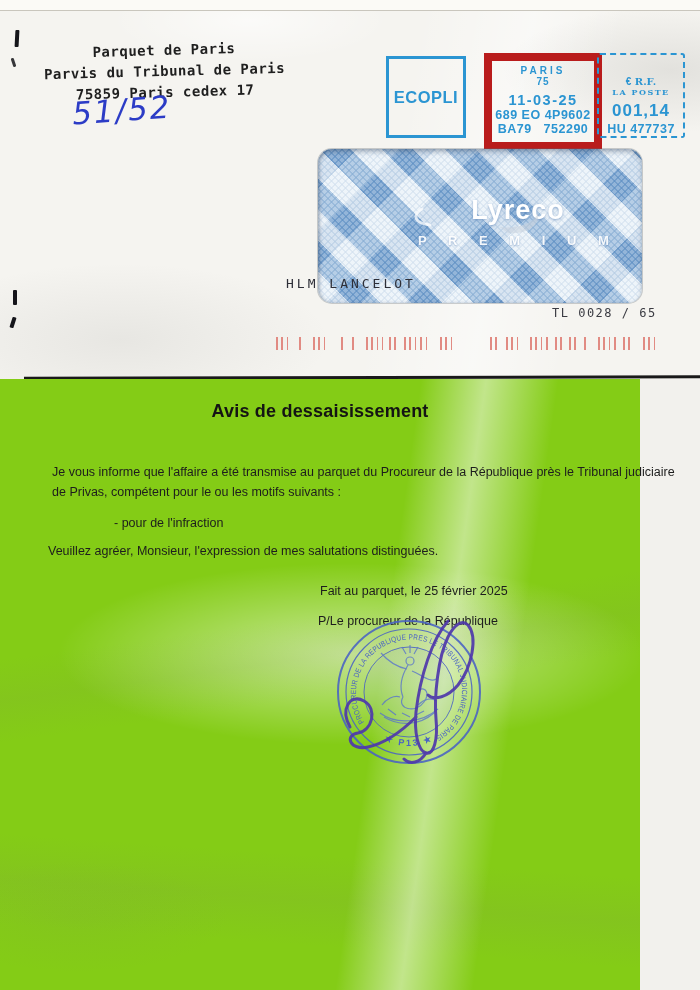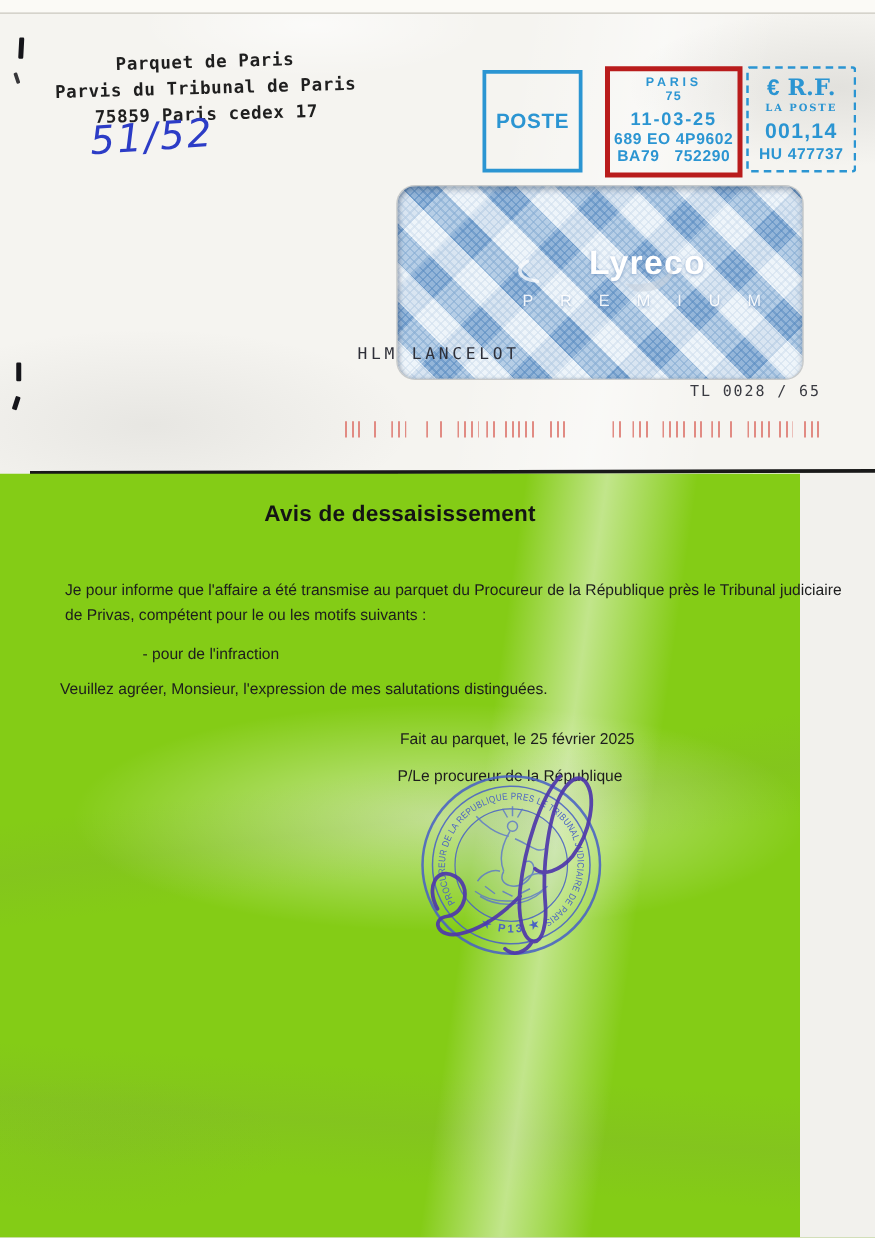--- a/index.html
+++ b/index.html
@@ -22,48 +22,48 @@
   .handwritten{position:absolute;top:92px;left:72px;color:#2c3cc6;font-size:31px;
       font-style:italic;font-family:"DejaVu Sans",sans-serif;transform:rotate(-4deg);
       letter-spacing:2px;}
 
   
   .franking{color:#2b95d2;}
   .ecopli-box{position:absolute;top:56px;left:386px;width:74px;height:76px;
       border:3px solid #2b95d2;display:flex;align-items:center;justify-content:center;
       font-weight:bold;font-size:16.5px;letter-spacing:.5px;color:#2b95d2;}
   .city-box{position:absolute;top:53px;left:484px;width:102px;height:81px;
-      border:4px solid #b91c1c;text-align:center;font-weight:bold;color:#2b95d2;}
+      border:8px solid #b91c1c;text-align:center;font-weight:bold;color:#2b95d2;}
   .city-box .city{font-size:10px;letter-spacing:3px;margin-top:4px;}
   .city-box .dept{font-size:10px;letter-spacing:1px;}
   .city-box .date{font-size:14.5px;letter-spacing:1.5px;margin-top:5px;}
   .city-box .mline{font-size:12.5px;letter-spacing:.5px;white-space:pre;}
   .meter-box{position:absolute;top:53px;left:597px;width:84px;height:81px;
       border:2px dashed #2b95d2;text-align:center;font-weight:bold;color:#2b95d2;border-radius:3px;}
-  .meter-box .rf-line{margin-top:5px;font-size:18px;font-family:"DejaVu Serif",serif;}
+  .meter-box .rf-line{margin-top:21px;font-size:10px;font-family:"DejaVu Serif",serif;}
   .meter-box .euro{font-family:"Liberation Sans",sans-serif;font-weight:bold;}
   .meter-box .laposte{font-size:8px;font-family:"DejaVu Serif",serif;letter-spacing:1.5px;}
   .meter-box .amount{font-size:17px;letter-spacing:1px;margin-top:4px;}
   .meter-box .serial{font-size:12.5px;letter-spacing:.5px;margin-top:1px;}
 
   
   .window{position:absolute;top:149px;left:318px;width:324px;height:154px;border-radius:14px;
       background-color:#c6dbee;overflow:hidden;
       background-image:
         repeating-linear-gradient(45deg, rgba(255,255,255,.55) 0 22px, rgba(90,140,195,.28) 22px 44px),
         repeating-linear-gradient(-45deg, rgba(255,255,255,.35) 0 30px, rgba(70,120,180,.22) 30px 56px),
         repeating-linear-gradient(45deg, rgba(96,146,196,.55) 0 1.4px, transparent 1.4px 5px),
         repeating-linear-gradient(-45deg, rgba(96,146,196,.55) 0 1.4px, transparent 1.4px 5px);
       box-shadow: inset 0 3px 5px rgba(40,60,90,.35), inset 2px 0 3px rgba(40,60,90,.2),
                   0 0 0 1px rgba(90,100,110,.3);}
   .lyreco{position:absolute;top:46px;left:100px;color:#fff;text-align:center;}
   .lyreco-name{position:relative;font-size:27px;font-weight:bold;letter-spacing:1px;
       text-shadow:0 1px 3px rgba(110,145,190,.8);}
   .lyreco-swoosh{position:absolute;left:-14px;top:-6px;width:150px;height:52px;}
-  .premium{font-size:13px;font-weight:normal;letter-spacing:9px;margin-top:7px;opacity:.9;
+  .premium{font-size:13px;font-weight:bold;letter-spacing:9px;margin-top:7px;opacity:.9;
       text-shadow:0 1px 2px rgba(110,145,190,.8);}
 
   .addressee{position:absolute;top:276px;left:286px;z-index:3;color:#2e2f38;
       font-family:"DejaVu Sans Mono","Liberation Mono",monospace;
       font-size:13px;letter-spacing:3px;}
   .mail-ref{position:absolute;top:306px;left:552px;color:#3a3b42;
       font-family:"DejaVu Sans Mono","Liberation Mono",monospace;
       font-size:12px;letter-spacing:1.5px;}
 
   
@@ -116,21 +116,21 @@
     <div class="return-address">
       <div>Parquet de Paris</div>
       <div>Parvis du Tribunal de Paris</div>
       <div>75859 Paris cedex 17</div>
     </div>
 
     <div class="handwritten">51/52</div>
 
     <div class="franking">
       <div class="ecopli-box">
-        <span>POSTE</span>
+        <span>ECOPLI</span>
       </div>
       <div class="city-box">
         <div class="city">PARIS</div>
         <div class="dept">75</div>
         <div class="date">11-03-25</div>
         <div class="mline">689 EO 4P9602</div>
         <div class="mline">BA79   752290</div>
       </div>
       <div class="meter-box">
         <div class="rf-line">
@@ -182,21 +182,21 @@
 
     <div class="envelope-bottom-line"></div>
   </section>
 
   <section class="letter">
     <div class="wrinkles"></div>
 
     <h1 class="title">Avis de dessaisissement</h1>
 
     <p class="bodytext p1">
-      <span>Je pour informe que l'affaire a été transmise au parquet du Procureur de la République près le Tribunal judiciaire</span><br>
+      <span>Je vous informe que l'affaire a été transmise au parquet du Procureur de la République près le Tribunal judiciaire</span><br>
       <span>de Privas, compétent pour le ou les motifs suivants :</span>
     </p>
     <p class="bodytext motif">- pour de l'infraction</p>
     <p class="bodytext closing">Veuillez agréer, Monsieur, l'expression de mes salutations distinguées.</p>
     <p class="bodytext dateline">Fait au parquet, le 25 février 2025</p>
     <p class="bodytext sigline">P/Le procureur de la République</p>
 
     <div class="stamp-wrap">
       <svg viewBox="0 0 166 166" width="166" height="166">
         <g stroke="#4a63c4" fill="none" opacity=".88">

